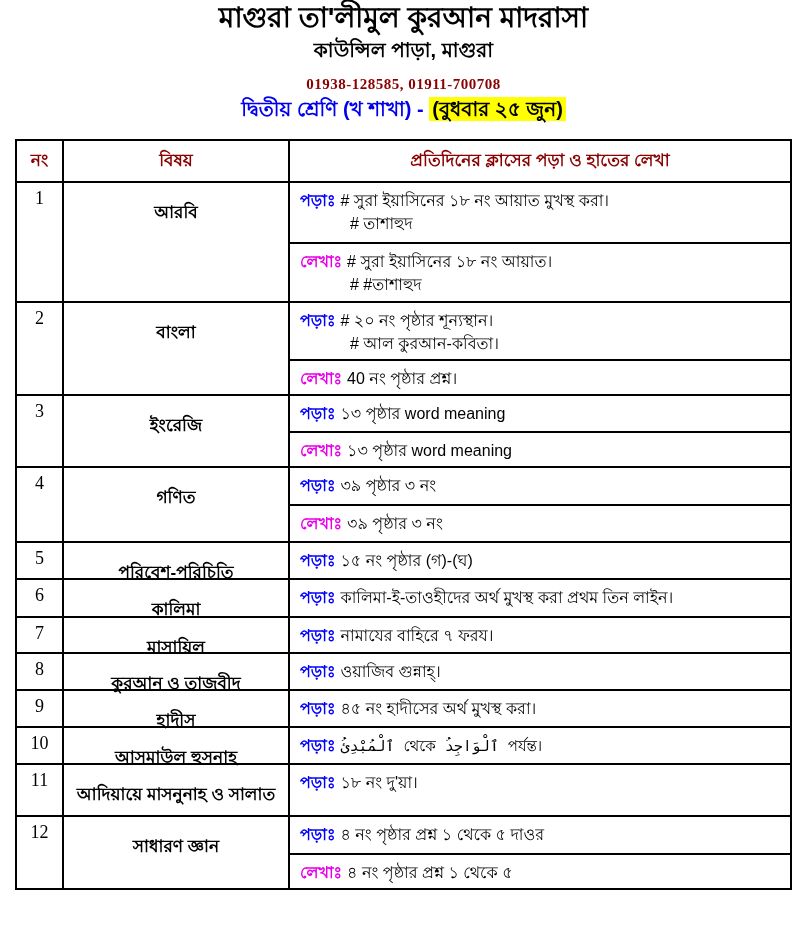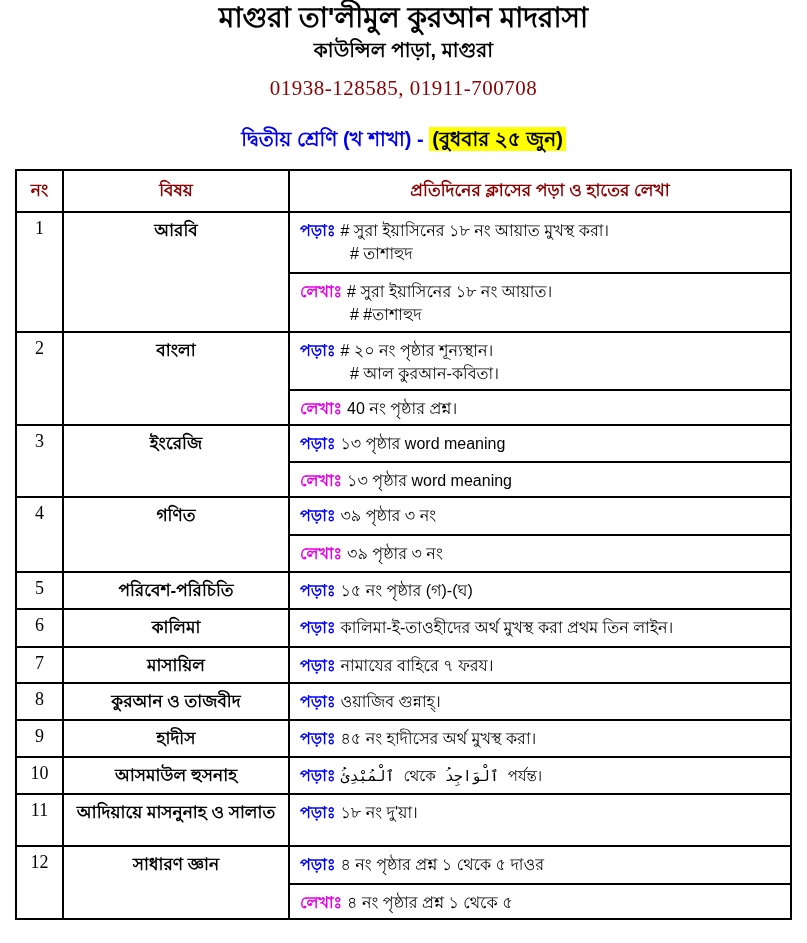--- a/index.html
+++ b/index.html
@@ -8,44 +8,44 @@
     font-family:"Liberation Sans","DejaVu Sans",sans-serif;
     color:#000;
     -webkit-font-smoothing:antialiased;
   }
   
   .doc-header{ text-align:center; }
   .t-title{ font-size:28px; font-weight:bold; line-height:1.25; }
   .t-addr{ font-size:20px; font-weight:bold; }
   .t-phone{
     font-family:"Liberation Serif","DejaVu Serif",serif;
-    font-size:21px; font-weight:normal; margin-top:8px;
+    font-size:15px; font-weight:bold; margin-top:8px;
     color:var(--darkred); letter-spacing:.5px;
   }
-  .t-class{ font-size:20px; font-weight:bold; margin-top:23px; }
+  .t-class{ font-size:20px; font-weight:bold; margin-top:1px; }
   .t-class .cls{ color:var(--blue); }
   .t-class .dash{ color:var(--blue); }
   .t-class .date{ background:var(--yellow); color:#000; padding:1px 3px; }
 
   
   :root{
     --blue:#0000ee; --lblue:#0000ff; --magenta:#e800e8;
     --darkred:#8b0000; --yellow:#ffff00; --bd:2px solid #000;
   }
   .sched{ width:773px; margin:12px auto 0 auto; border:var(--bd); }
   .trow{ display:flex; border-top:var(--bd); box-sizing:border-box; }
   .trow:first-child{ border-top:none; }
   .c-no{
     width:47px; flex:0 0 47px; border-right:var(--bd);
     box-sizing:border-box; text-align:center; padding-top:5px;
     font-family:"Liberation Serif","DejaVu Serif",serif; font-size:18px;
   }
   .c-sub{
     width:226px; flex:0 0 226px; border-right:var(--bd);
-    box-sizing:border-box; text-align:center; padding-top:4px;
+    box-sizing:border-box; text-align:center; padding-top:16px;
     font-weight:bold; font-size:17px;
   }
   .c-body{ flex:1 1 auto; display:flex; flex-direction:column; min-width:0;justify-content:space-between; }
   .hrow{ height:40px; }
   .hrow .hc{
     display:flex; align-items:center; justify-content:center;
     font-weight:bold; color:var(--darkred); font-size:17px;
     padding-top:0;
   }
   .sub{

